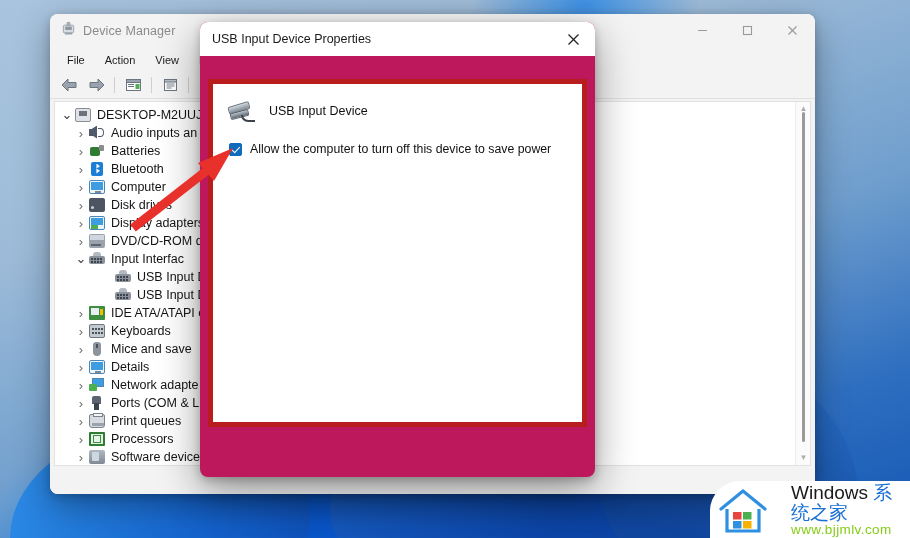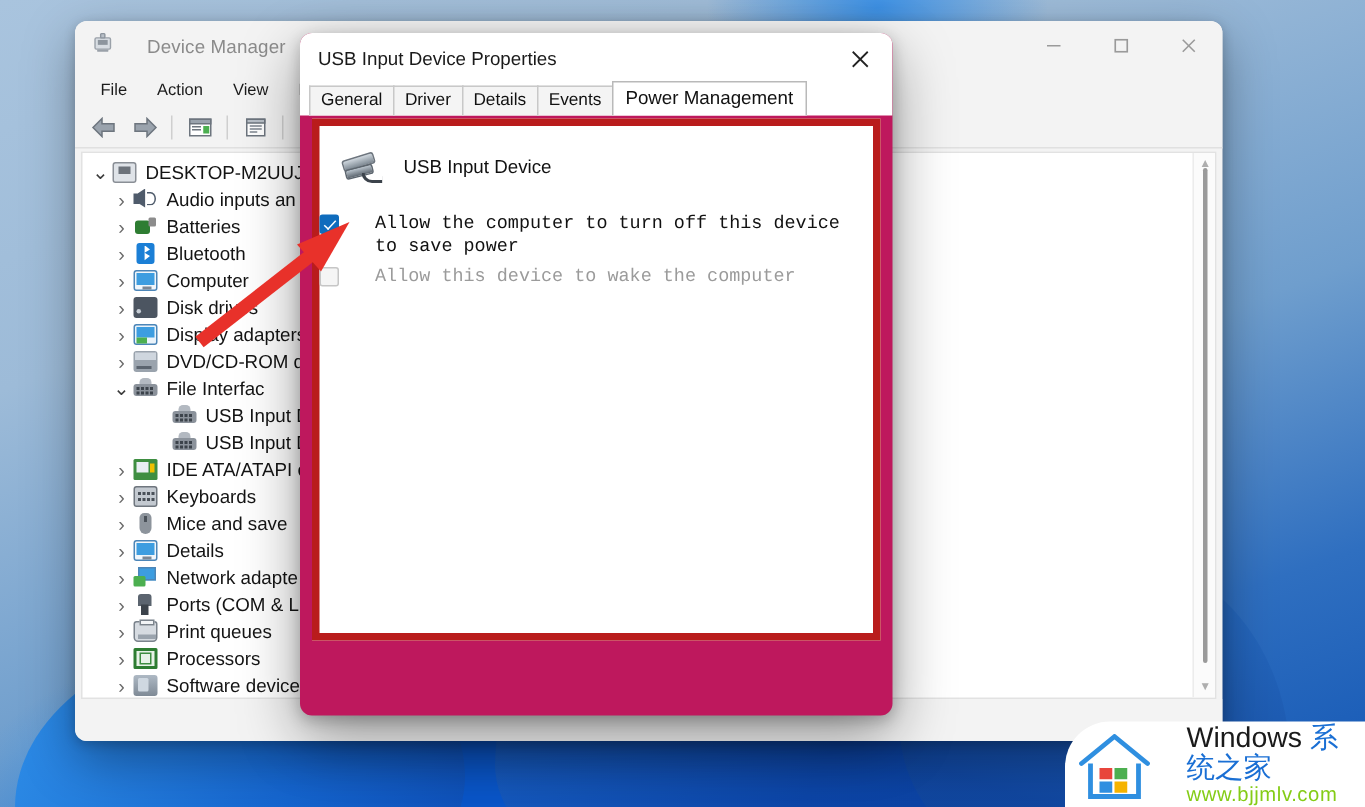--- a/index.html
+++ b/index.html
@@ -51,21 +51,21 @@
     background: #f3f3f3;
     border-radius: 8px;
     box-shadow: 0 12px 34px rgba(0,0,0,.34), 0 2px 8px rgba(0,0,0,.2);
     overflow: hidden;
   }
   #devmgr .titlebar {
     height: 33px; background: #f3f3f3;
     display: flex; align-items: center;
     position: relative;
   }
-  #devmgr .title-left { display: flex; align-items: center; padding-left: 11px; gap: 22px; }
+  #devmgr .title-left { display: flex; align-items: center; padding-left: 11px; gap: 7px; }
   #devmgr .title-text {
     font-size: 12.5px; color: #8b8b8b; letter-spacing: .1px;
   }
   #devmgr .win-buttons {
     position: absolute; right: 0; top: 0; height: 33px; display: flex;
   }
   #devmgr .win-btn {
     width: 45px; height: 33px;
     display: flex; align-items: center; justify-content: center;
     color: #9a9a9a;
@@ -246,22 +246,22 @@
     position: absolute; left: 8px; right: 8px; top: 57px; bottom: 50px;
     background: #fff; border: 5px solid #b91c1c;
   }
   #dlg .dev-head {
     display: flex; align-items: center; gap: 12px;
     padding: 14px 0 0 14px;
   }
   #dlg .dev-name { font-size: 12.5px; color: #111; }
 
   #dlg .chk-row {
-    display: flex; align-items: flex-start; gap: 24px;
-    margin-top: 18px; font-family: Liberation Mono, monospace;
+    display: flex; align-items: flex-start; gap: 8px;
+    padding-left: 16px; margin-top: 18px;
   }
   #dlg .chk-row + .chk-row { margin-top: 5px; }
   .cbox {
     width: 13px; height: 13px; margin-top: 1px;
     border: 1px solid #8a8a8a; background: #fff; border-radius: 2px;
     flex: 0 0 13px; position: relative;
   }
   .cbox.checked { background: #0f6cbd; border-color: #0f6cbd; }
   .cbox.checked::after {
     content: ""; position: absolute; left: 4px; top: 1px;
@@ -460,21 +460,21 @@
           <span class="lbl">Display adapters</span>
         </div>
         <div class="node lvl1">
           <span class="chev" style="font-size: 13px;">›</span>
           <span class="ico"><span class="ic ic-dvd"><i class="t"></i><i class="b"></i></span></span>
           <span class="lbl">DVD/CD-ROM d</span>
         </div>
         <div class="node lvl1">
           <span class="chev down" style="font-size: 13px; line-height: 10px;">⌄</span>
           <span class="ico"><span class="ic ic-hid"><i class="a"></i><i class="k"></i><i class="d"></i></span></span>
-          <span class="lbl">File Interfac</span>
+          <span class="lbl">Input Interfac</span>
         </div>
         <div class="node lvl2">
           <span class="chev"></span>
           <span class="ico"><span class="ic ic-hid"><i class="a"></i><i class="k"></i><i class="d"></i></span></span>
           <span class="lbl">USB Input De</span>
         </div>
         <div class="node lvl2">
           <span class="chev"></span>
           <span class="ico"><span class="ic ic-hid"><i class="a"></i><i class="k"></i><i class="d"></i></span></span>
           <span class="lbl">USB Input De</span>
@@ -540,48 +540,37 @@
   <div class="dlg-title">
     <span class="dlg-title-text">USB Input Device Properties</span>
     <div class="dlg-close">
       <svg width="13" height="13" viewBox="0 0 13 13">
         <line x1="1.5" y1="1.5" x2="11.5" y2="11.5" stroke="currentColor" stroke-width="1.2"></line>
         <line x1="11.5" y1="1.5" x2="1.5" y2="11.5" stroke="currentColor" stroke-width="1.2"></line>
       </svg>
     </div>
   </div>
 
-  <div class="tabstrip" id="tabstrip">
-      <div class="tab">General</div>
-      <div class="tab">Driver</div>
-      <div class="tab">Details</div>
-      <div class="tab">Events</div>
-      <div class="tab active">Power Management</div>
-    </div>
 
   <div class="tabpage">
 
     <div class="dev-head">
       <div class="usbdev">
         <div class="plug"></div>
           <div class="plug2"></div>
           <div class="cable"></div>
       </div>
       <div class="dev-name">USB Input Device</div>
     </div>
 
     <div class="chk-row">
       <div class="cbox checked"></div>
       <div class="chk-label">Allow the computer to turn off this device to save power</div>
     </div>
 
-    <div class="chk-row">
-      <div class="cbox disabled"></div>
-      <div class="chk-label disabled">Allow this device to wake the computer</div>
-    </div>
 
   </div>
 
 </div>
 
 <svg id="annot" width="910" height="538" viewBox="0 0 910 538">
   <path d="M133 228 L210 168" stroke="#e8312a" stroke-width="9" stroke-linecap="butt"></path>
   <path d="M233 148 L198 163 L214 181 Z" fill="#e8312a"></path>
 </svg>
 

